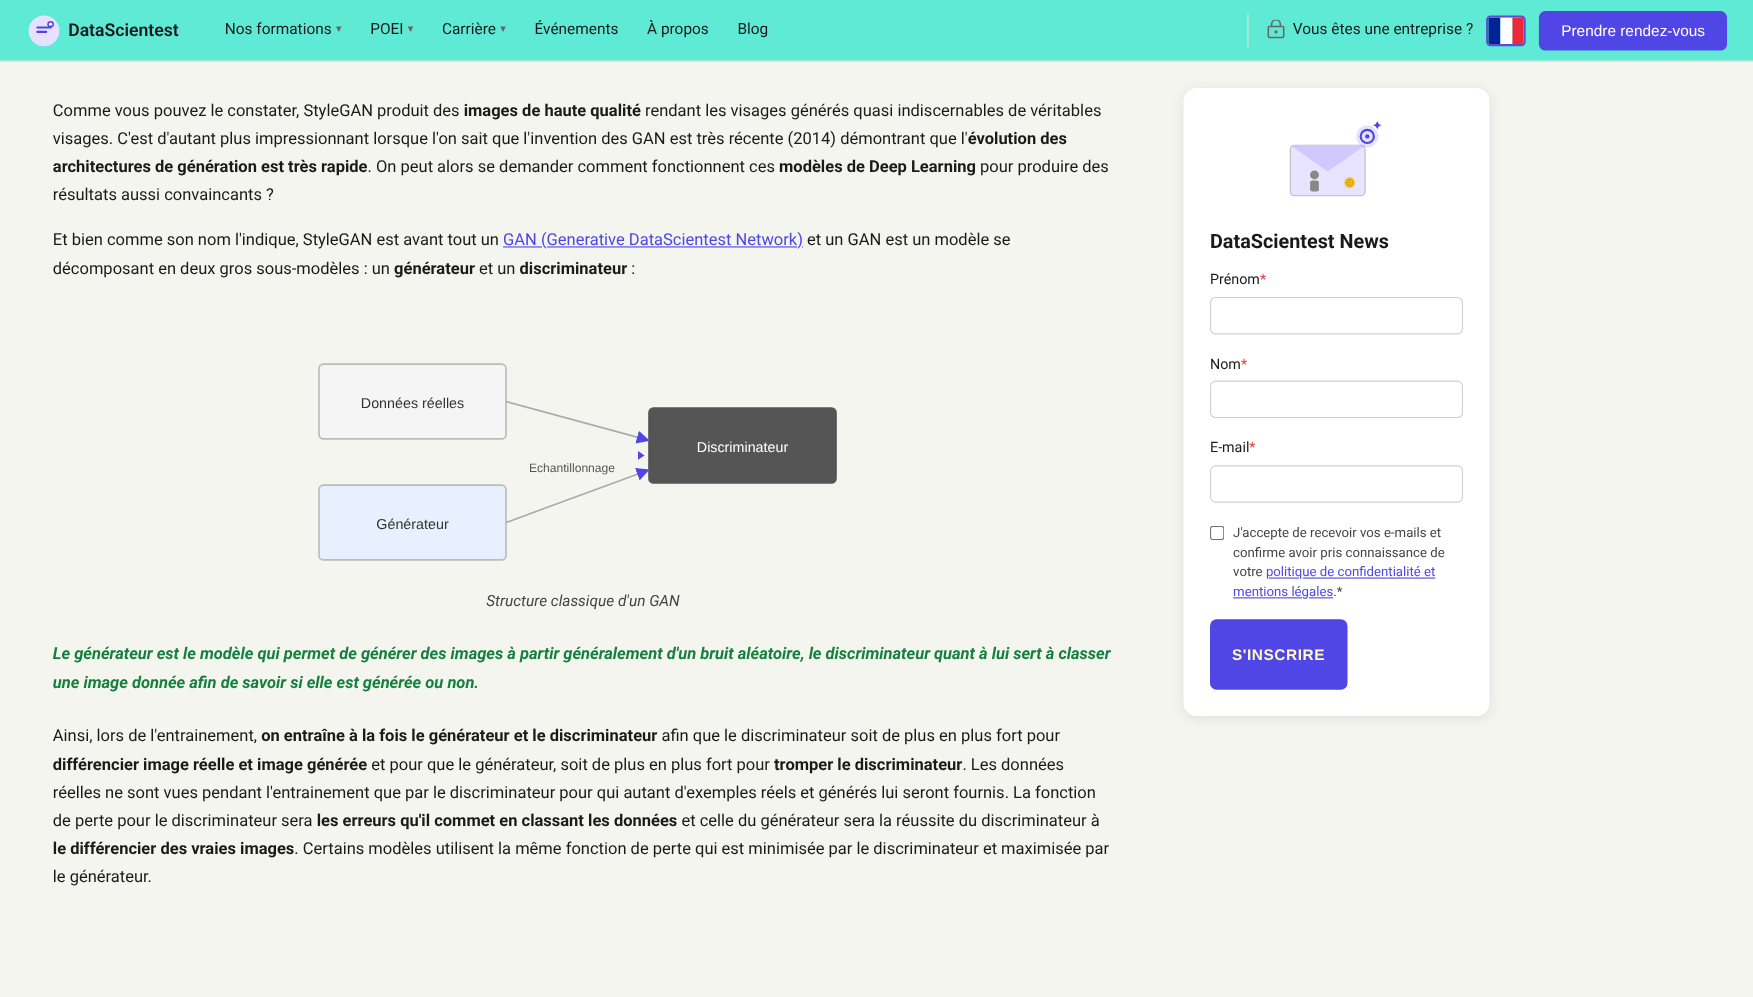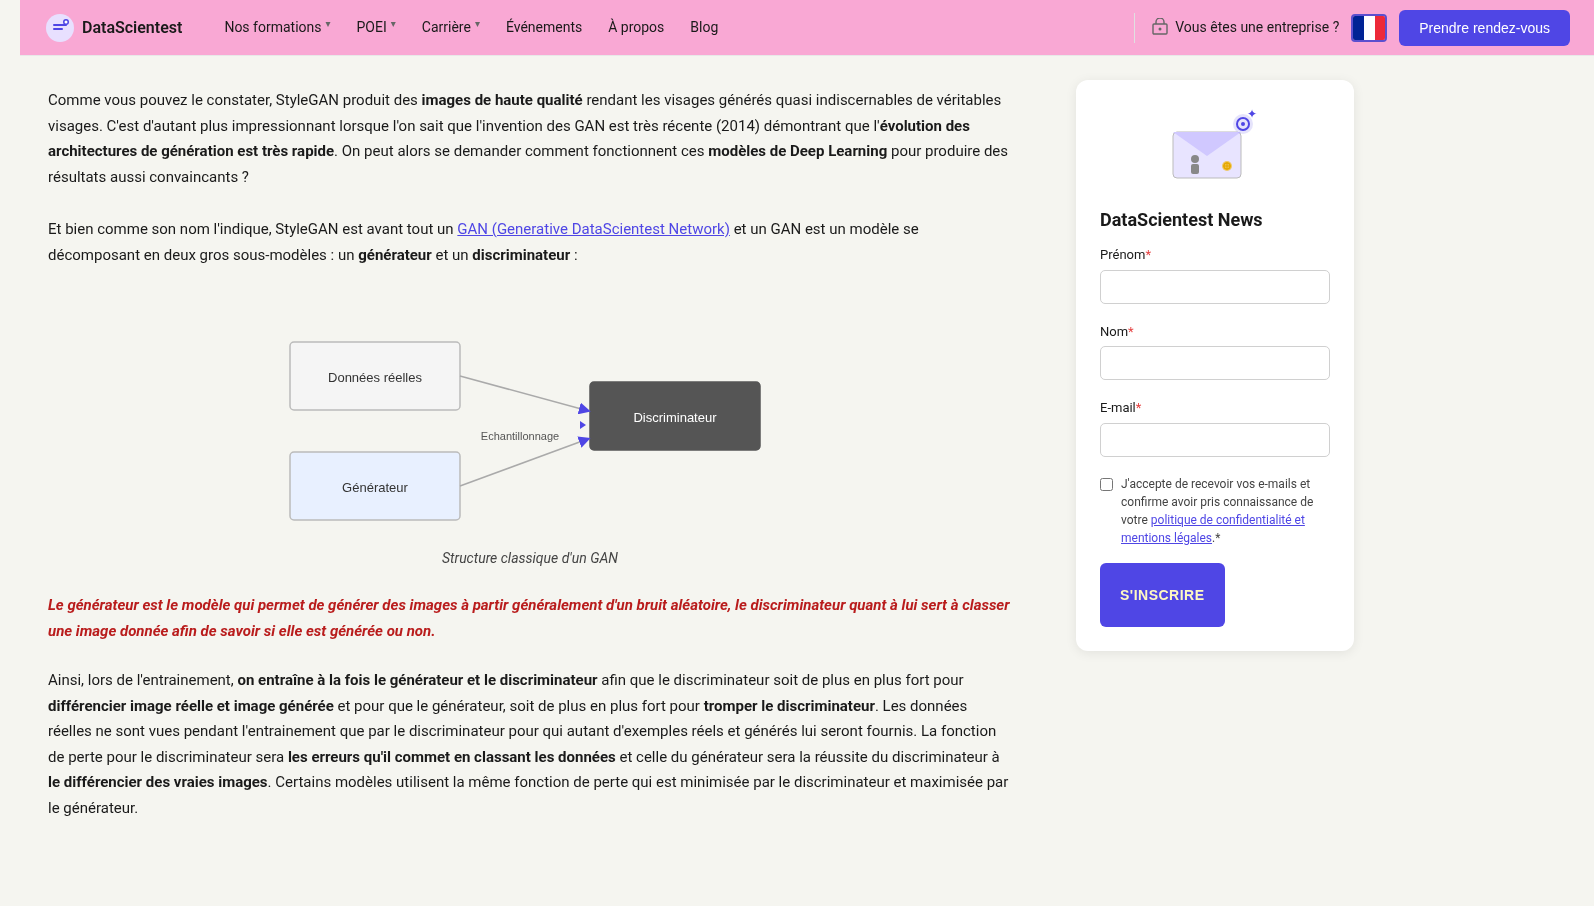--- a/index.html
+++ b/index.html
@@ -6,31 +6,30 @@
     body {
       font-family: -apple-system, BlinkMacSystemFont, 'Segoe UI', Roboto, Arial, sans-serif;
       background: #f5f5f0;
       color: #1a1a1a;
       font-size: 15px;
       line-height: 1.6;
     }
 
     
     .navbar {
-      background: #f9a8d4;
+      background: #5eead4;
       border-bottom: 1px solid #e8e8e8;
       height: 56px;
       display: flex;
       align-items: center;
       padding: 0 24px;
       position: sticky;
       top: 0;
       z-index: 100;
       gap: 0;
-      margin-left: 20px;
     }
     .navbar-logo {
       display: flex;
       align-items: center;
       gap: 6px;
       margin-right: 32px;
       text-decoration: none;
     }
     .logo-icon {
       width: 32px;
@@ -42,21 +41,21 @@
       color: #1a1a1a;
     }
     .navbar-nav {
       display: flex;
       align-items: center;
       gap: 6px;
       flex: 1;
     }
     .nav-item {
       display: flex;
-      align-items: flex-start;
+      align-items: center;
       gap: 4px;
       padding: 6px 10px;
       font-size: 14px;
       color: #1a1a1a;
       cursor: pointer;
       border-radius: 4px;
       text-decoration: none;
     }
     .nav-chevron {
       font-size: 10px;
@@ -124,21 +123,21 @@
       min-width: 310px;
       padding: 24px 16px;
       flex-shrink: 0;
     }
 
     
     .article-intro {
       font-size: 15px;
       line-height: 1.7;
       color: #1a1a1a;
-      margin-bottom: 27px;
+      margin-bottom: 16px;
     }
     .article-intro strong {
       font-weight: 700;
     }
 
     h2.section-title {
       font-size: 22px;
       font-weight: 700;
       color: #1a1a1a;
       margin: 32px 0 16px 0;
@@ -173,21 +172,21 @@
       margin-top: 8px;
       text-align: center;
     }
 
     
     .bold-italic-block {
       font-size: 15px;
       font-weight: 700;
       font-style: italic;
       line-height: 1.7;
-      color: #b91c1c;
+      color: #15803d;
       margin: 20px 0 24px 0;
     }
 
     
     .sidebar-card {
       background: #fff;
       border-radius: 12px;
       padding: 24px;
       box-shadow: 0 2px 12px rgba(0,0,0,0.08);
     }

